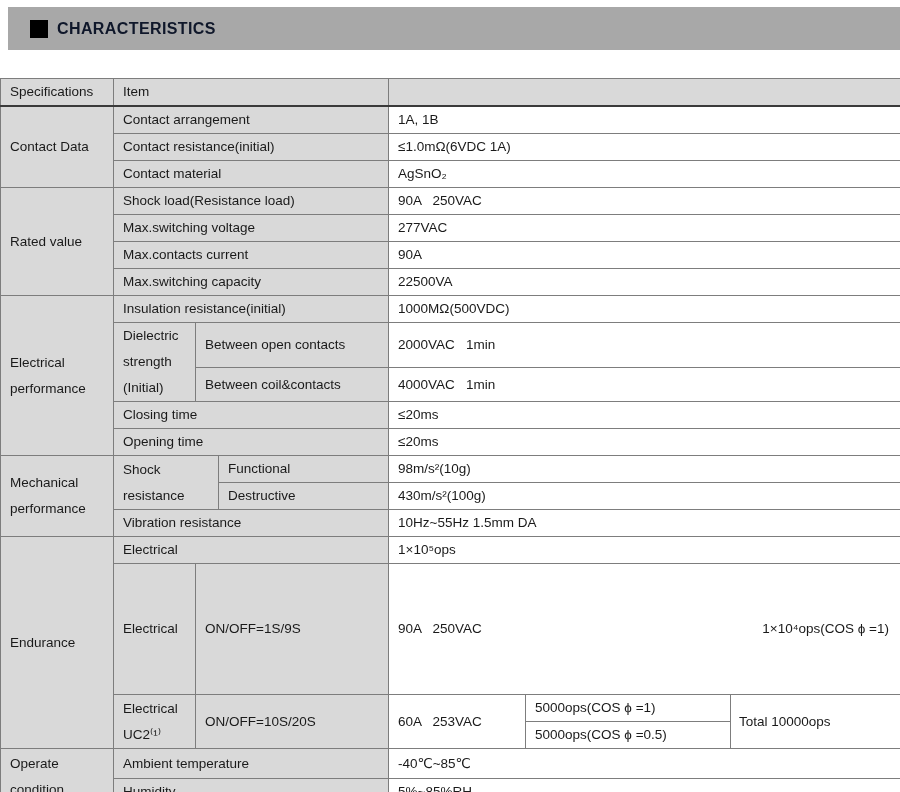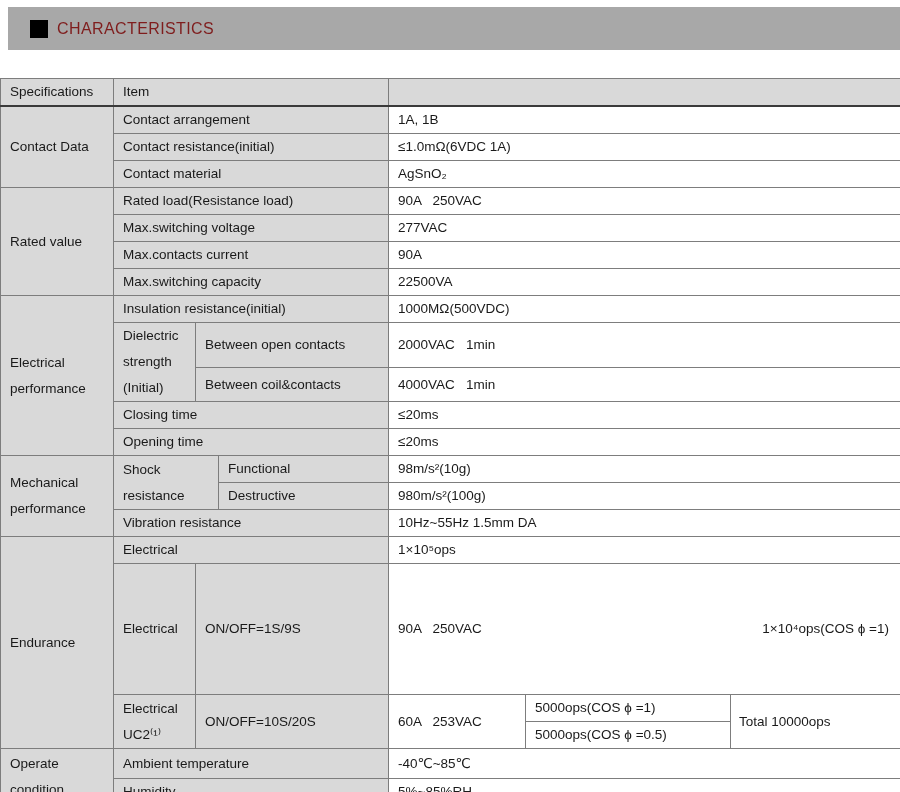--- a/index.html
+++ b/index.html
@@ -17,21 +17,21 @@
     background:#a8a8a8;
     display:flex;align-items:center;
     box-sizing:border-box;
     padding-left:22px;
   }
   .banner .square{
     width:18px;height:18px;background:#000;
     display:inline-block;margin-right:9px;flex:0 0 auto;
   }
   .banner .title{
-    font-size:16px;font-weight:normal;color:#7f1d1d;
+    font-size:16px;font-weight:bold;color:#0f172a;
     letter-spacing:0.4px;
   }
   
   .char-table{
     margin-top:28px;
     width:900px;
     border-collapse:collapse;
     table-layout:fixed;
     border-left:1px solid #7d7d7d;
     border-right:1px solid #7d7d7d;
@@ -94,21 +94,21 @@
       <td class="g" colspan="3">Contact resistance(initial)</td>
       <td class="v" colspan="3">≤1.0mΩ(6VDC 1A)</td>
     </tr>
     <tr>
       <td class="g" colspan="3">Contact material</td>
       <td class="v" colspan="3">AgSnO₂</td>
     </tr>
 
     <tr>
       <td class="g" rowspan="4">Rated value</td>
-      <td class="g" colspan="3">Rated load(Resistance load)</td>
+      <td class="g" colspan="3">Shock load(Resistance load)</td>
       <td class="v" colspan="3">90A   250VAC</td>
     </tr>
     <tr class="h26">
       <td class="g" colspan="3">Max.switching voltage</td>
       <td class="v" colspan="3">277VAC</td>
     </tr>
     <tr>
       <td class="g" colspan="3">Max.contacts current</td>
       <td class="v" colspan="3">90A</td>
     </tr>
@@ -141,21 +141,21 @@
     </tr>
 
     <tr>
       <td class="g" rowspan="3">Mechanical performance</td>
       <td class="g" colspan="2" rowspan="2">Shock resistance</td>
       <td class="g">Functional</td>
       <td class="v" colspan="3">98m/s²(10g)</td>
     </tr>
     <tr class="h26">
       <td class="g">Destructive</td>
-      <td class="v" colspan="3">980m/s²(100g)</td>
+      <td class="v" colspan="3">430m/s²(100g)</td>
     </tr>
     <tr>
       <td class="g" colspan="3">Vibration resistance</td>
       <td class="v" colspan="3">10Hz~55Hz 1.5mm DA</td>
     </tr>
 
     <tr class="h26">
       <td class="g" rowspan="4">Endurance</td>
       <td class="g" colspan="3">Electrical</td>
       <td class="v" colspan="3">1×10⁵ops</td>

